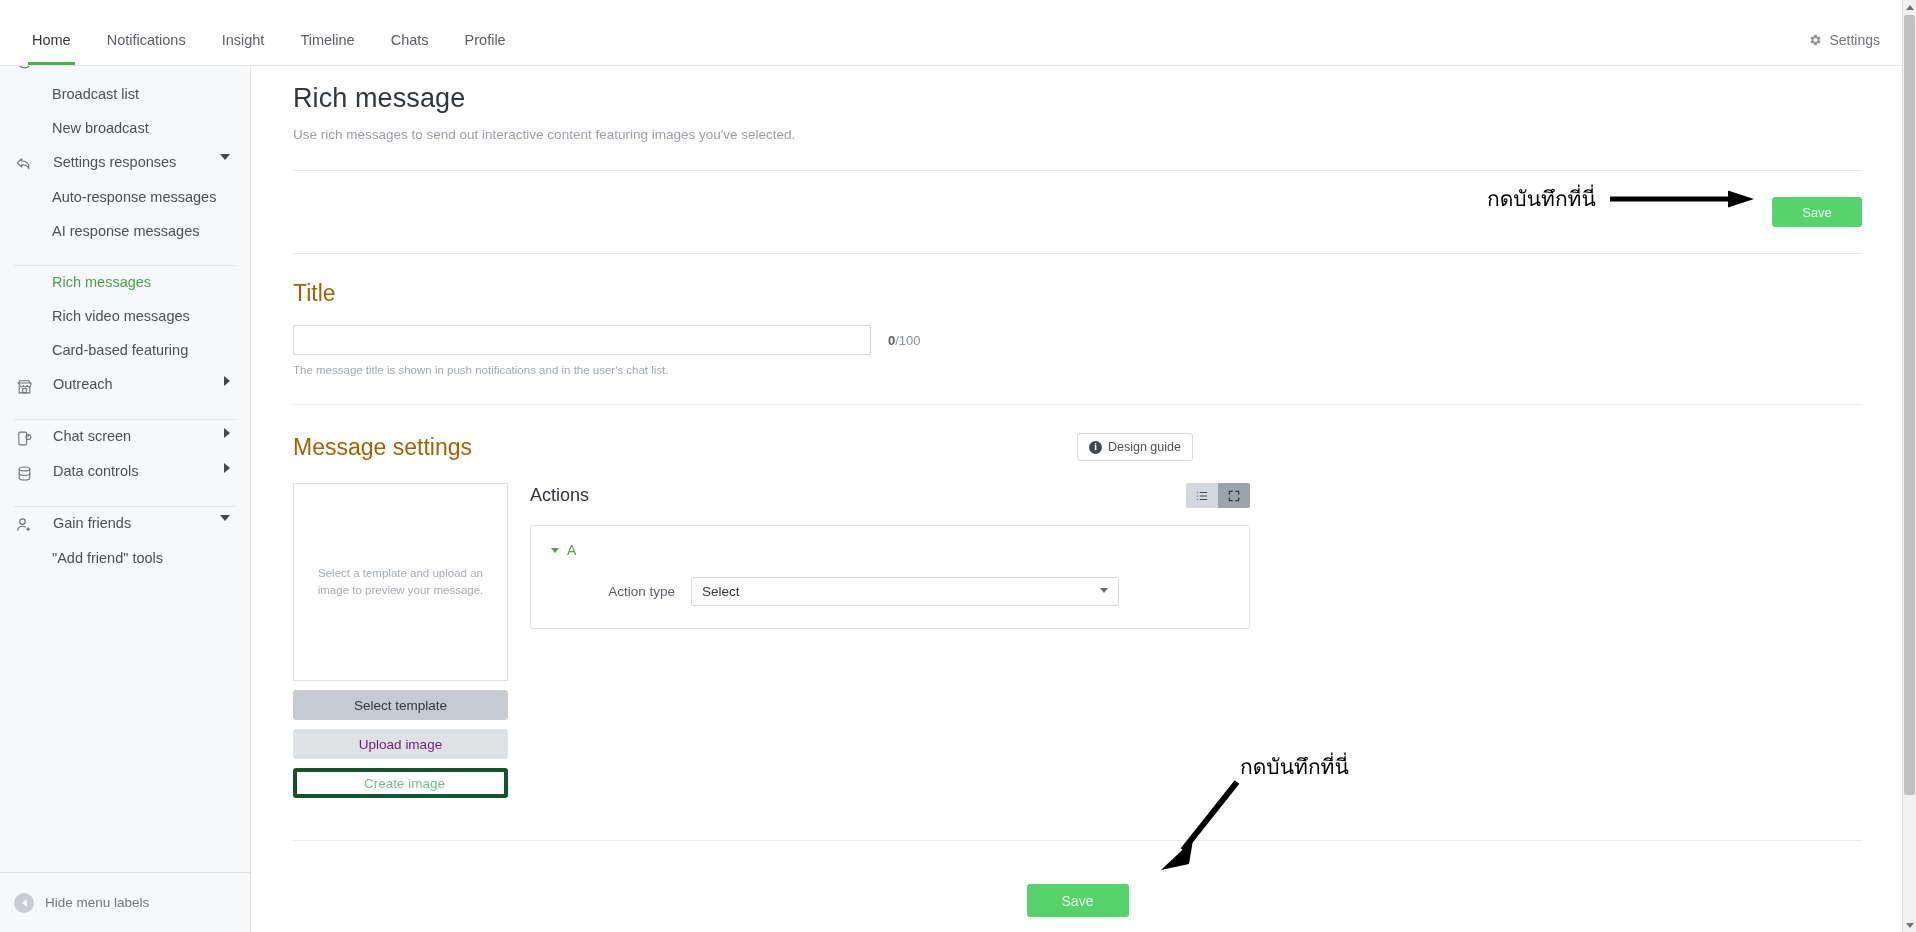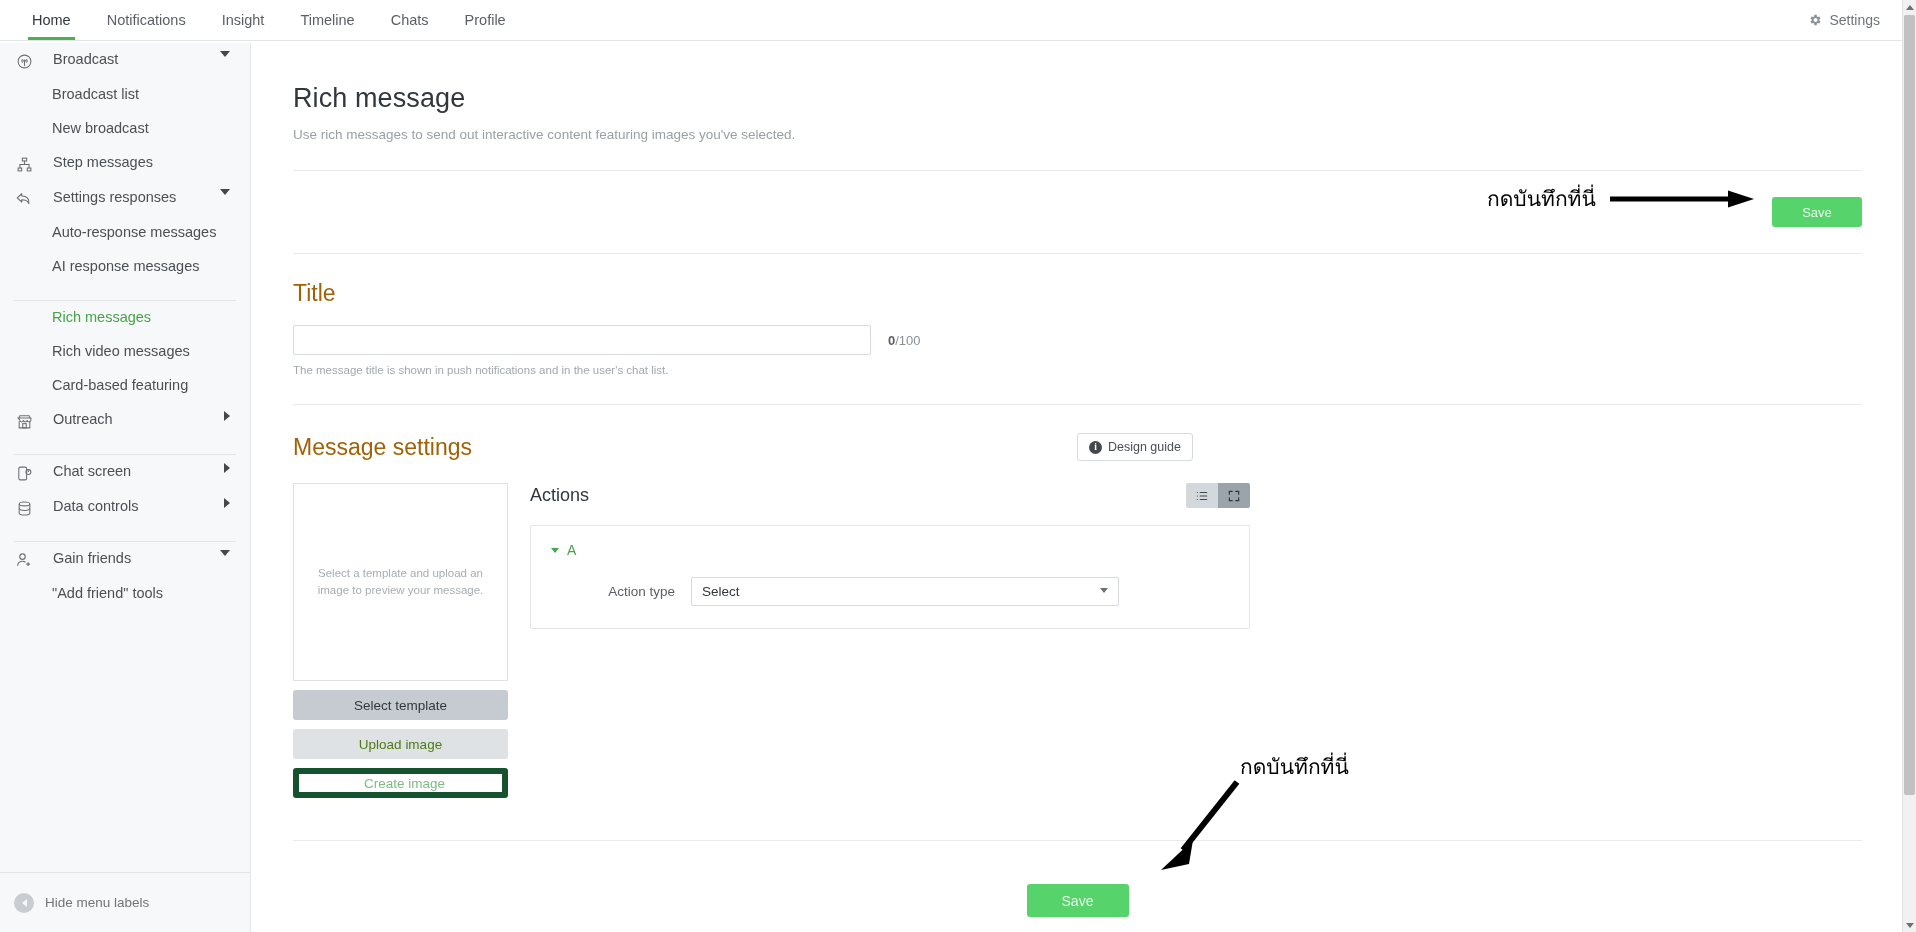--- a/index.html
+++ b/index.html
@@ -6,21 +6,21 @@
   html, body {
     width: 1916px; height: 932px;
     font-family: "Liberation Sans", sans-serif;
     background: #ffffff;
     overflow: hidden;
   }
   body { position: relative; }
 
   
   .topnav {
-    position: absolute; top: 0; left: 0; width: 1916px; height: 41px;
+    position: absolute; top: 15px; left: 0; width: 1916px; height: 51px;
     background: #fff;
     border-bottom: 1px solid #e3e5e8;
     display: flex; align-items: stretch;
     z-index: 20;
   }
   .topnav-items { display: flex; align-items: stretch; padding-left: 14px; }
   .topnav-item {
     display: flex; align-items: center;
     padding: 0 18px;
     font-size: 14.5px; color: #5c6066;
@@ -159,22 +159,22 @@
     padding: 0 22px; text-align: center;
   }
   .preview-box span { font-size: 11.5px; color: #a7adb3; line-height: 1.45; }
   .btn-block {
     width: 215px; height: 30px; margin-top: 9px;
     border-radius: 3px; font-size: 13.5px; font-family: inherit;
     display: flex; align-items: center; justify-content: center;
     cursor: pointer; border: 1px solid transparent;
   }
   .btn-select-template { background: #c6cbd1; color: #32373c; }
-  .btn-upload-image { background: #dfe2e5; color: #4d7c0f; }
-  .btn-create-image { background: #fff; color: #7dbd83; border: 6px solid #14532d; padding-left: 8px; }
+  .btn-upload-image { background: #dfe2e5; color: #701a75; }
+  .btn-create-image { background: #fff; color: #7dbd83; border: 4px solid #14532d; padding-left: 8px; }
 
   .actions-col { margin-left: 22px; width: 720px; }
   .actions-head { display: flex; align-items: center; }
   .actions-title { font-size: 18px; color: #32373c; }
   .toggle-group { margin-left: auto; display: flex; }
   .tg-btn {
     width: 32px; height: 25px; border: none; cursor: pointer;
     display: flex; align-items: center; justify-content: center;
   }
   .tg-btn.list { background: #d3d8dd; border-radius: 2px 0 0 2px; }
@@ -312,31 +312,20 @@
       <span class="caret-down"></span>
     </div>
 
     <div class="side-row sub">
       <span class="lbl">Broadcast list</span>
     </div>
     <div class="side-row sub">
       <span class="lbl">New broadcast</span>
     </div>
 
-    <div class="side-row">
-      <span class="ico">
-        <svg width="17" height="17" viewBox="0 0 24 24" fill="none" stroke="#6b7075" stroke-width="1.5">
-            <rect x="9" y="3" width="6" height="4"></rect>
-            <rect x="3" y="17" width="5" height="4"></rect>
-            <rect x="16" y="17" width="5" height="4"></rect>
-            <path d="M12 7v5M5.5 17v-5h13v5"></path>
-          </svg>
-      </span>
-      <span class="lbl">Step messages</span>
-    </div>
 
     <div class="side-row">
       <span class="ico">
         <svg width="18" height="18" viewBox="0 0 24 24" fill="none" stroke="#6b7075" stroke-width="1.5" stroke-linejoin="round">
             <path d="M9 8V5L3 10.5 9 16v-3c5 0 8 1.5 9.5 5 .5-5.5-2-10-9.5-10z"></path>
           </svg>
       </span>
       <span class="lbl">Settings responses</span>
       <span class="caret-down"></span>
     </div>

